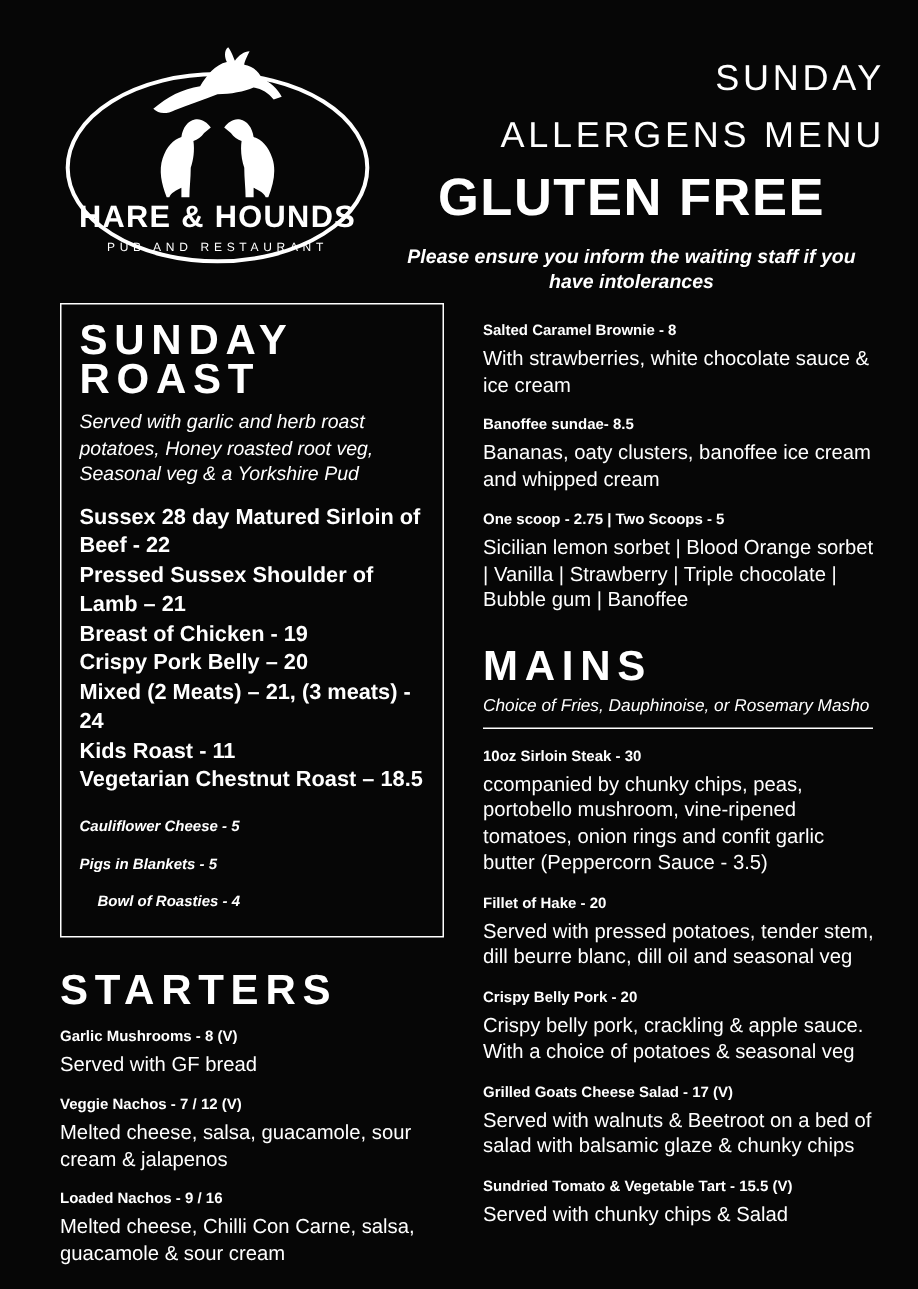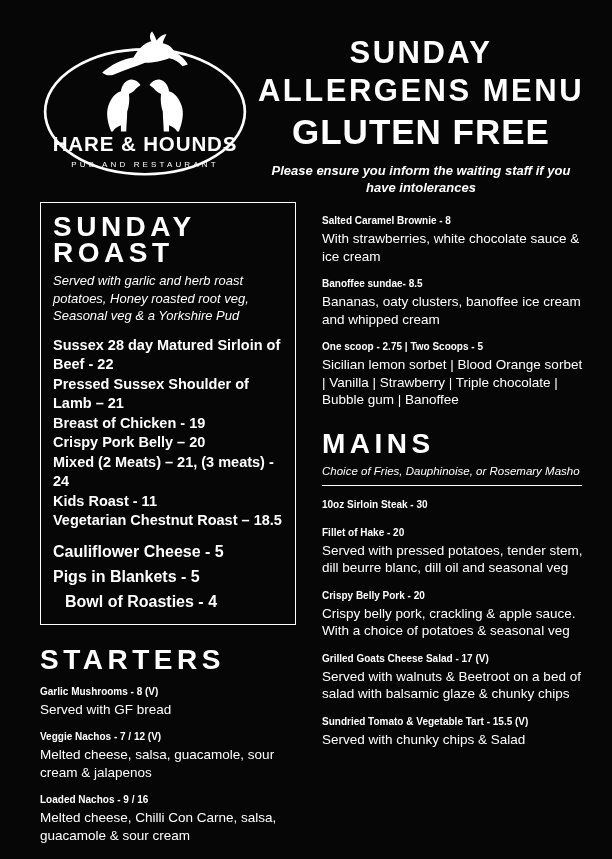--- a/index.html
+++ b/index.html
@@ -6,35 +6,35 @@
   .page {
     position:relative; width:612px; height:859px;
     background:#060606; color:#fff; overflow:hidden;
     font-family:"Liberation Sans", sans-serif;
   }
   
   .header { display:flex; padding:26px 22px 0 38px; }
   .logo-wrap { width:214px; flex:none; }
   .logo-wrap svg { display:block; width:214px; height:152px; }
   .titles { flex:1; text-align:center; padding-top:8px; }
-  .title-light { font-size:31px; font-weight:700; letter-spacing:2.5px; line-height:38px; }
+  .title-light { font-size:24px; font-weight:400; letter-spacing:2.5px; line-height:38px;text-align:right; }
   .title-bold  { font-size:35px; font-weight:700; letter-spacing:1px; line-height:42px; margin-top:1px; }
   .staff-note  { font-style:italic; font-weight:700; font-size:13px; line-height:17px; margin:9px auto 0; max-width:320px; }
   
   .columns { display:flex; gap:26px; padding:6px 26px 0 40px; align-items:flex-start; }
   .col-left  { width:256px; flex:none; }
   .col-right { flex:1; min-width:0; }
   h2.section { font-size:28px; font-weight:800; letter-spacing:4.5px; margin:0; line-height:26px; }
   
   .roast-box { border:1.5px solid #fff; padding:11px 12px 14px 12px; }
   .roast-desc { font-size:13px; line-height:17.5px; margin:6px 0 11px;font-style:italic; }
   .roast-items p { margin:0; font-size:14.5px; font-weight:700; line-height:19.5px; }
   .roast-items .sub-desc { font-weight:400; font-size:13px; line-height:17px; }
   .roast-sides { margin-top:12px; }
-  .roast-sides p { margin:0 0 8px; font-size:16px; font-weight:700; line-height:17px; }
+  .roast-sides p { margin:0 0 8px; font-size:10px; font-weight:700; line-height:17px;font-style:italic; }
   .roast-sides p:last-child { margin-bottom:0;padding-left:12px; }
   
   .menu-section { margin-top:22px; }
   .menu-section.first { margin-top:4px; }
   .menu-item { margin-top:10px; }
   .item-name { margin:0; font-size:10px; font-weight:700; line-height:18px; }
   .item-desc { margin:0; font-size:13.5px; line-height:17.5px; font-weight:400; }
   
   .mains-sub { font-style:italic; font-size:11.5px; line-height:14px; margin:7px 0 7px; font-weight:400; }
   .divider { border:none; border-top:1px solid #fff; margin:0 4px 4px 0; }
@@ -129,20 +129,21 @@
           <p class="item-desc">Sicilian lemon sorbet | Blood Orange sorbet | Vanilla | Strawberry | Triple chocolate | Bubble gum | Banoffee</p>
         </div>
       </section>
 
       <section class="menu-section">
         <h2 class="section">MAINS</h2>
         <p class="mains-sub">Choice of Fries, Dauphinoise, or Rosemary Masho</p>
         <hr class="divider">
         <div class="menu-item">
           <p class="item-name">10oz Sirloin Steak - 30</p>
+          <p class="item-desc">ccompanied by chunky chips, peas, portobello mushroom, vine-ripened tomatoes, onion rings and confit garlic butter (Peppercorn Sauce - 3.5)</p>
         </div>
         <div class="menu-item">
           <p class="item-name">Fillet of Hake - 20</p>
           <p class="item-desc">Served with pressed potatoes, tender stem, dill beurre blanc, dill oil and seasonal veg</p>
         </div>
         <div class="menu-item">
           <p class="item-name">Crispy Belly Pork - 20</p>
           <p class="item-desc">Crispy belly pork, crackling &amp; apple sauce. With a choice of potatoes &amp; seasonal veg</p>
         </div>
         <div class="menu-item">

